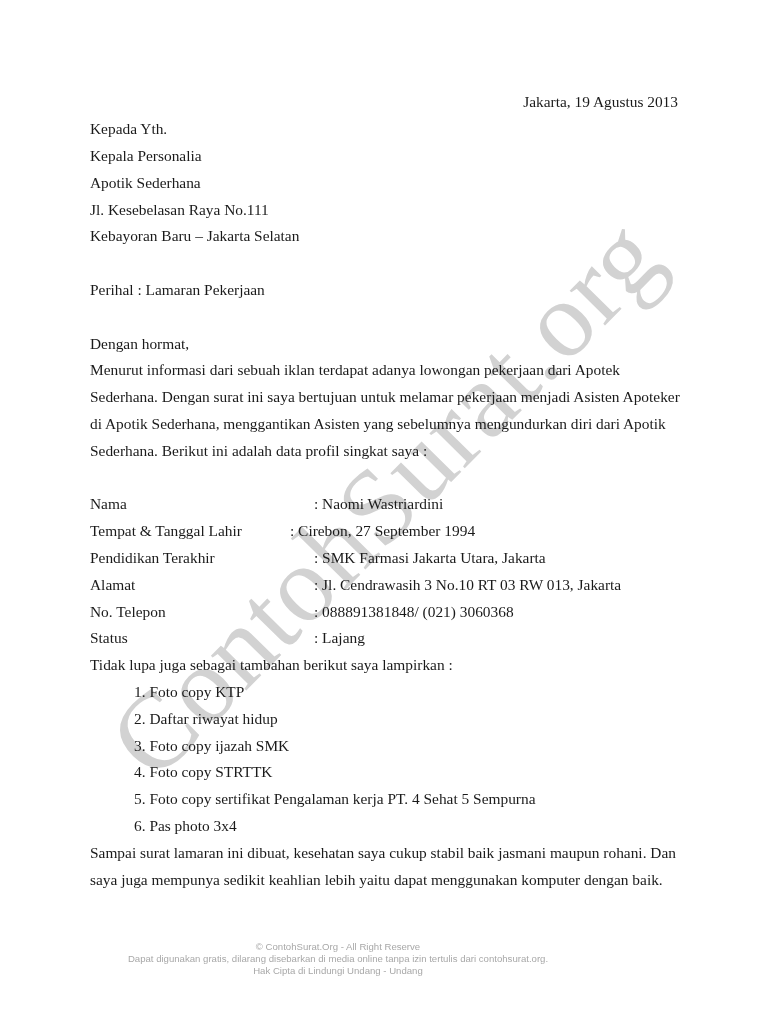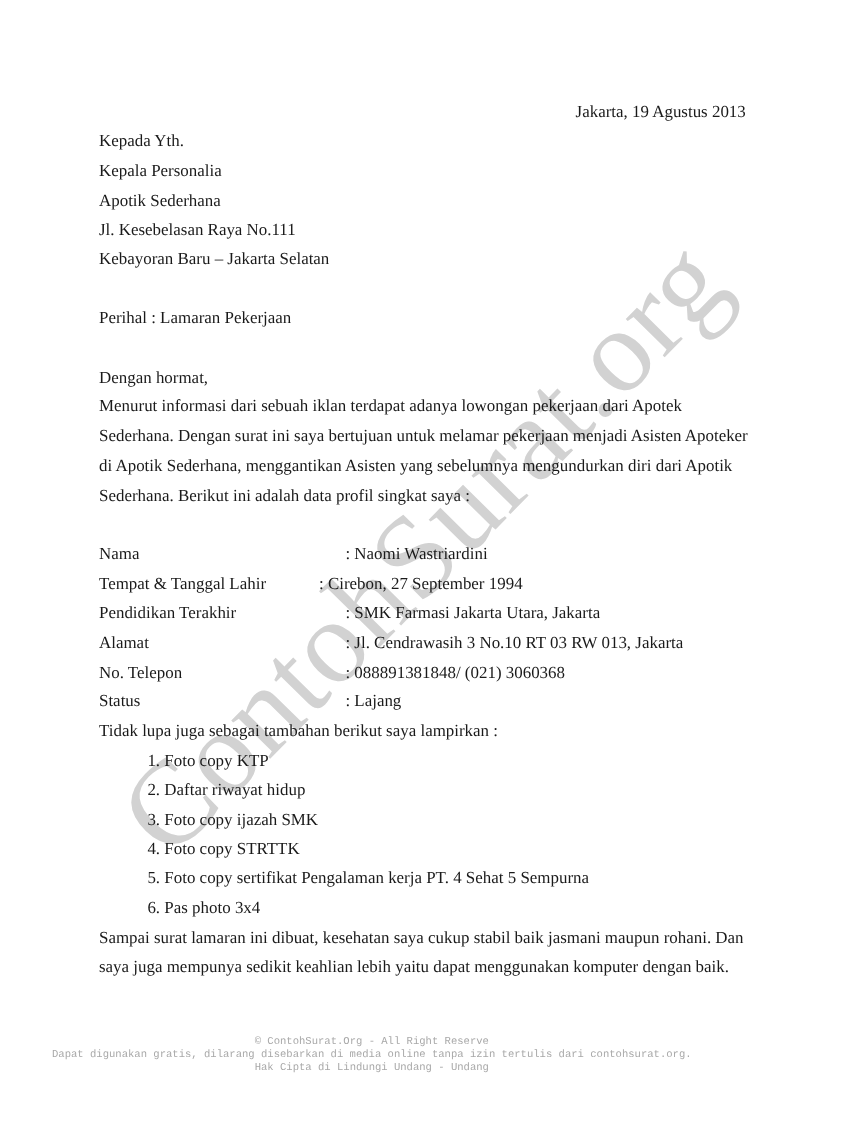--- a/index.html
+++ b/index.html
@@ -44,21 +44,21 @@
   .date { right: 90px; top: 93px; font-family: Liberation Serif, serif; }
   .col-left { left: 90px; }
   .col-colon { left: 270px; margin-left: 44px; }
   .col-colon-tt { left: 290px; }
   .list-item { left: 134px; }
   .footer {
     position: absolute;
     left: 0;
     width: 676px;
     text-align: center;
-    font-family: Liberation Mono, monospace;
+    font-family: Liberation Sans, sans-serif;
     font-size: 9.6px;
     line-height: 11.5px;
     color: #a8a8a8;
     z-index: 1;
   }
 </style>
 </head>
 <body>
 
 <div class="page">

